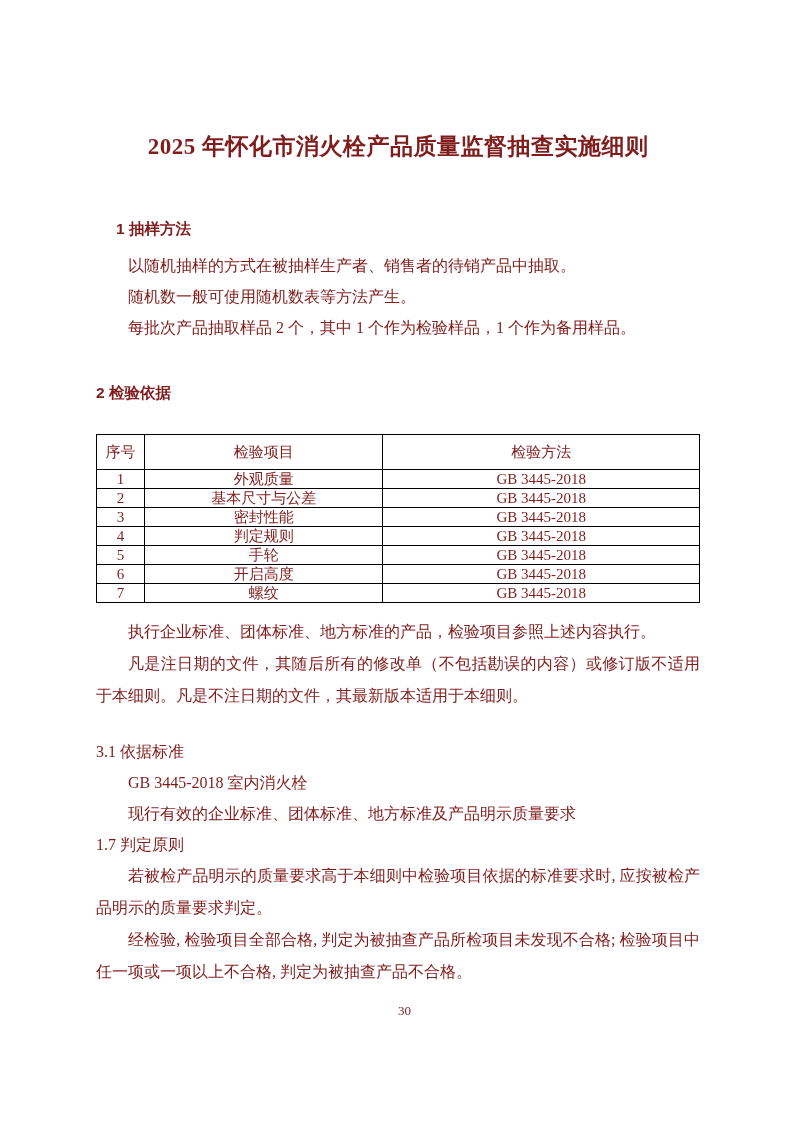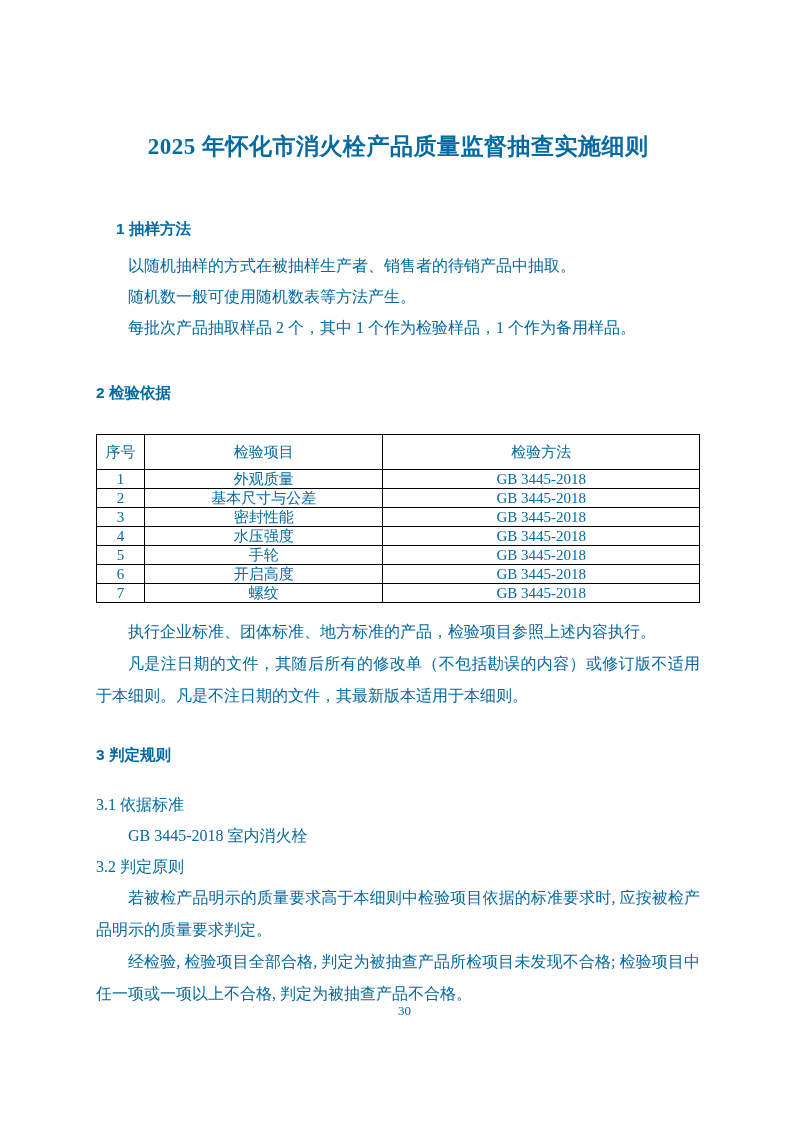--- a/index.html
+++ b/index.html
@@ -9,21 +9,21 @@
   }
   .page {
     position: relative;
     width: 793px;
     height: 1122px;
     margin: 0 auto;
     background: #ffffff;
     box-sizing: border-box;
     padding: 131px 93px 0 96px;
     font-family: "Liberation Serif", "DejaVu Serif", serif;
-    color: #0369a1;
+    color: #7f1d1d;
     overflow: hidden;
   }
   .doc-title {
     margin: 0;
     text-align: center;
     font-size: 23px;
     font-weight: bold;
     line-height: 32px;
     font-family: "Liberation Serif", "DejaVu Serif", serif;
     letter-spacing: 0.5px;
@@ -126,21 +126,21 @@
           <td>基本尺寸与公差</td>
           <td>GB 3445-2018</td>
         </tr>
         <tr>
           <td>3</td>
           <td>密封性能</td>
           <td>GB 3445-2018</td>
         </tr>
         <tr>
           <td>4</td>
-          <td>水压强度</td>
+          <td>判定规则</td>
           <td>GB 3445-2018</td>
         </tr>
         <tr>
           <td>5</td>
           <td>手轮</td>
           <td>GB 3445-2018</td>
         </tr>
         <tr>
           <td>6</td>
           <td>开启高度</td>
@@ -153,25 +153,25 @@
         </tr>
       </tbody>
     </table>
   </div>
 
   <div class="after-table">
     <p class="body-par par32">执行企业标准、团体标准、地方标准的产品，检验项目参照上述内容执行。</p>
     <p class="body-par par32">凡是注日期的文件，其随后所有的修改单（不包括勘误的内容）或修订版不适用于本细则。凡是不注日期的文件，其最新版本适用于本细则。</p>
   </div>
 
-  <h2 class="sec-heading h-sec3">3 判定规则</h2>
 
   <div class="sub3-block">
     <p class="sub-heading">3.1 依据标准</p>
     <p class="body-par">GB 3445-2018 室内消火栓</p>
-    <p class="sub-heading">3.2 判定原则</p>
+    <p class="body-par">现行有效的企业标准、团体标准、地方标准及产品明示质量要求</p>
+    <p class="sub-heading">1.7 判定原则</p>
     <p class="body-par par32">若被检产品明示的质量要求高于本细则中检验项目依据的标准要求时, 应按被检产品明示的质量要求判定。</p>
     <p class="body-par par32">经检验, 检验项目全部合格, 判定为被抽查产品所检项目未发现不合格; 检验项目中任一项或一项以上不合格, 判定为被抽查产品不合格。</p>
   </div>
 
   <div class="page-number">30</div>
 
 </div>
 
 </body></html>

